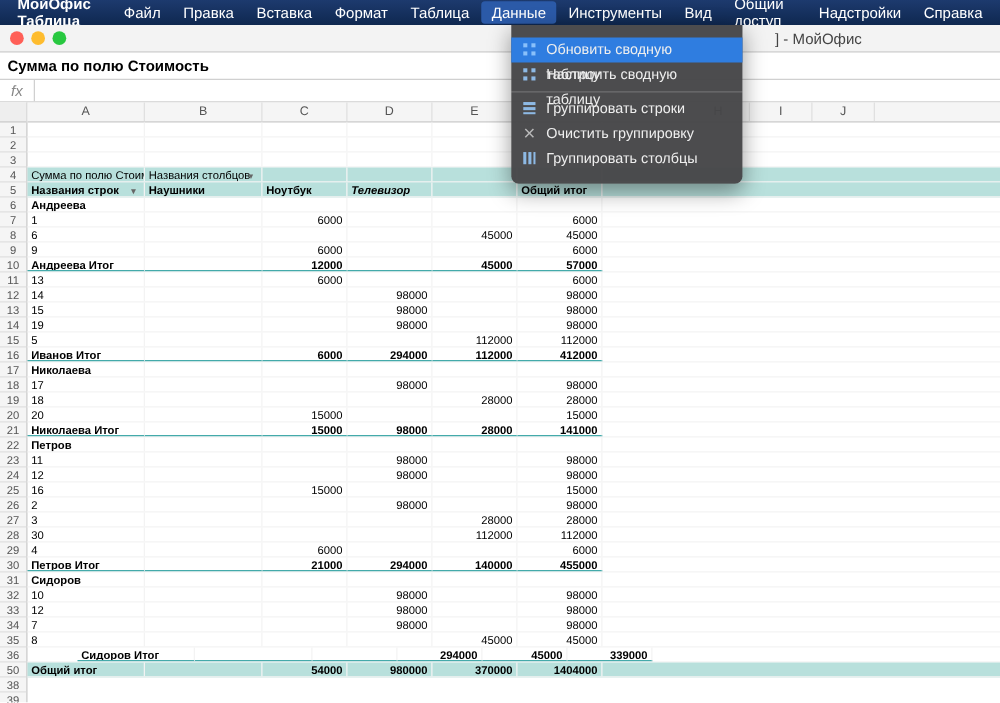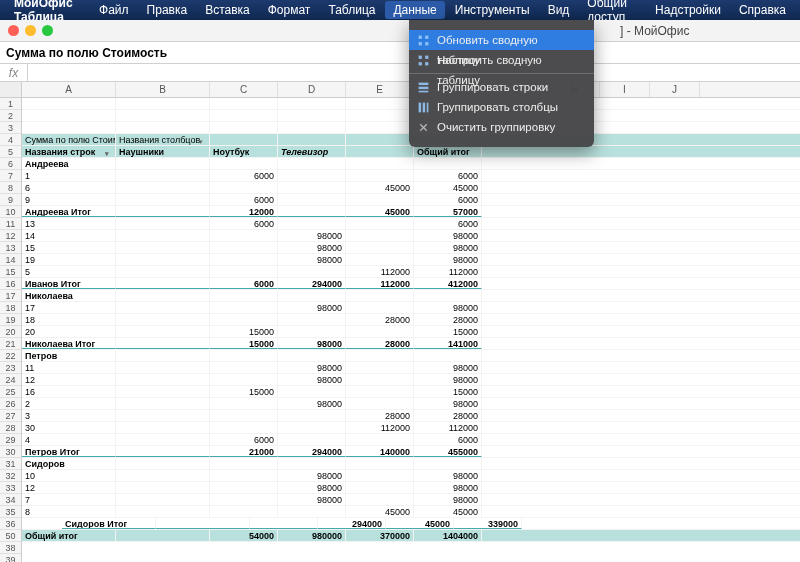--- a/index.html
+++ b/index.html
@@ -63,27 +63,27 @@
           </svg></span>Настроить сводную таблицу</div>
     </div>
   <div class="sep"></div>
   <div id="dd2">
       <div class="mi"><span class="ic"><svg viewBox="0 0 16 16">
             <rect x="2" y="2" width="12" height="3" fill="#9cf"></rect>
             <rect x="2" y="7" width="12" height="3" fill="#9cf"></rect>
             <rect x="2" y="12" width="12" height="2" fill="#9cf"></rect>
           </svg></span>Группировать строки</div>
       <div class="mi"><span class="ic"><svg viewBox="0 0 16 16">
+            <path d="M4 4l8 8M12 4l-8 8" stroke="#ccc" stroke-width="1.5"></path>
+          </svg></span>Очистить группировку</div>
+      <div class="mi"><span class="ic"><svg viewBox="0 0 16 16">
             <rect x="2" y="2" width="3" height="12" fill="#9cf"></rect>
             <rect x="7" y="2" width="3" height="12" fill="#9cf"></rect>
             <rect x="12" y="2" width="2" height="12" fill="#9cf"></rect>
           </svg></span>Группировать столбцы</div>
-      <div class="mi"><span class="ic"><svg viewBox="0 0 16 16">
-            <path d="M4 4l8 8M12 4l-8 8" stroke="#ccc" stroke-width="1.5"></path>
-          </svg></span>Очистить группировку</div>
     </div>
 </div>
 
 <div class="titlebar">
   <div class="tl">
     <span class="r"></span>
     <span class="y"></span>
     <span class="g"></span>
   </div>
   <div class="title" style="left:620px;transform:none">] - МойОфис</div>

